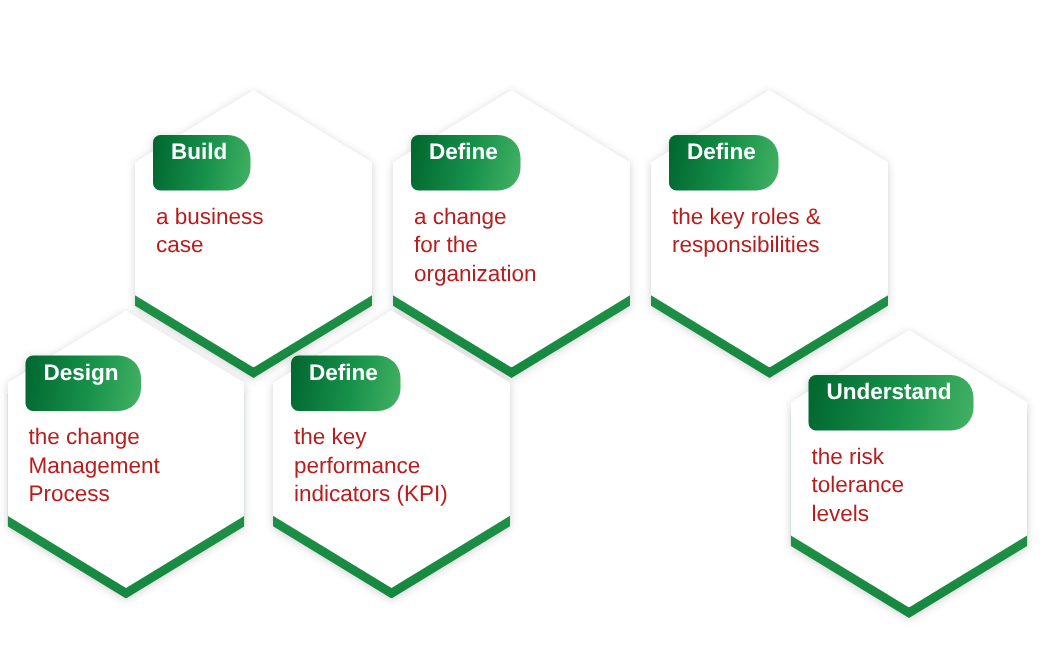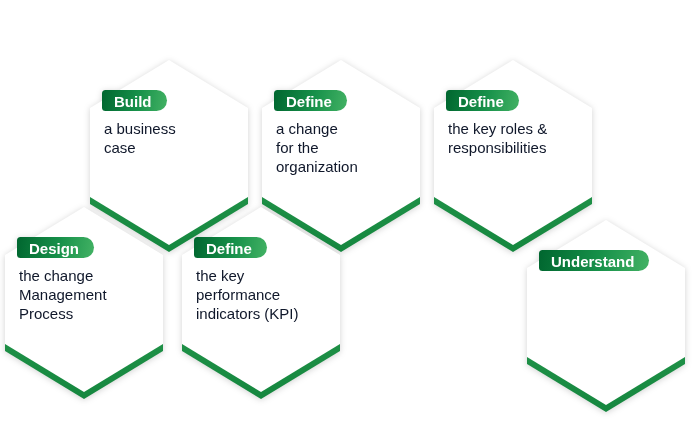--- a/index.html
+++ b/index.html
@@ -34,32 +34,32 @@
     background: #ffffff;
   }
   .hex-content {
     position: absolute;
     left: 12px;
     right: 6px;
     top: 30px;
   }
   .pill {
     display: inline-block;
-    padding: 3px 15px 0 12px;
+    padding: 3px 15px 16px 12px;
     border-radius: 5px 15px 15px 5px;
     background: linear-gradient(100deg, #00662f 0%, #17914a 55%, #43b264 100%);
     color: #ffffff;
     font-weight: bold;
     font-size: 15px;
     line-height: 1.2;
   }
   .desc {
     margin-top: 9px;
     margin-left: 2px;
-    color: #0f172a;
+    color: #b91c1c;
     font-size: 15px;
     line-height: 1.25;
     white-space: pre-line;
   }
   
   .pos1 { left: 90px;  top: 60px;  }
   .pos2 { left: 262px; top: 60px;  }
   .pos3 { left: 434px; top: 60px;  }
   .pos4 { left: 5px;   top: 207px; }
   .pos5 { left: 182px; top: 207px; }
@@ -123,16 +123,19 @@
 indicators (KPI)</div>
     </div>
   </div>
 
 
   <div class="hex pos7">
     <div class="hex-back"></div>
     <div class="hex-body"></div>
     <div class="hex-content">
       <div class="pill"><span>Understand</span></div>
+      <div class="desc">the risk
+tolerance
+levels</div>
     </div>
   </div>
 
 </div>
 
 </body></html>

